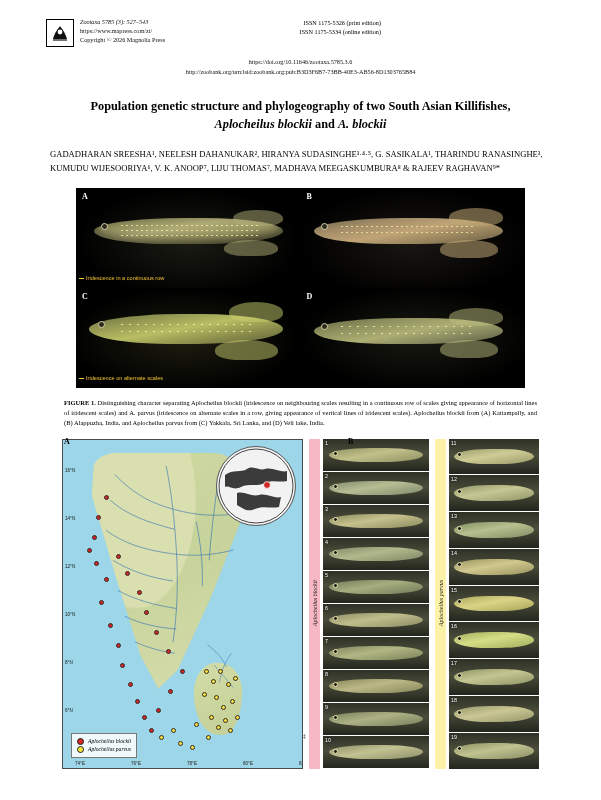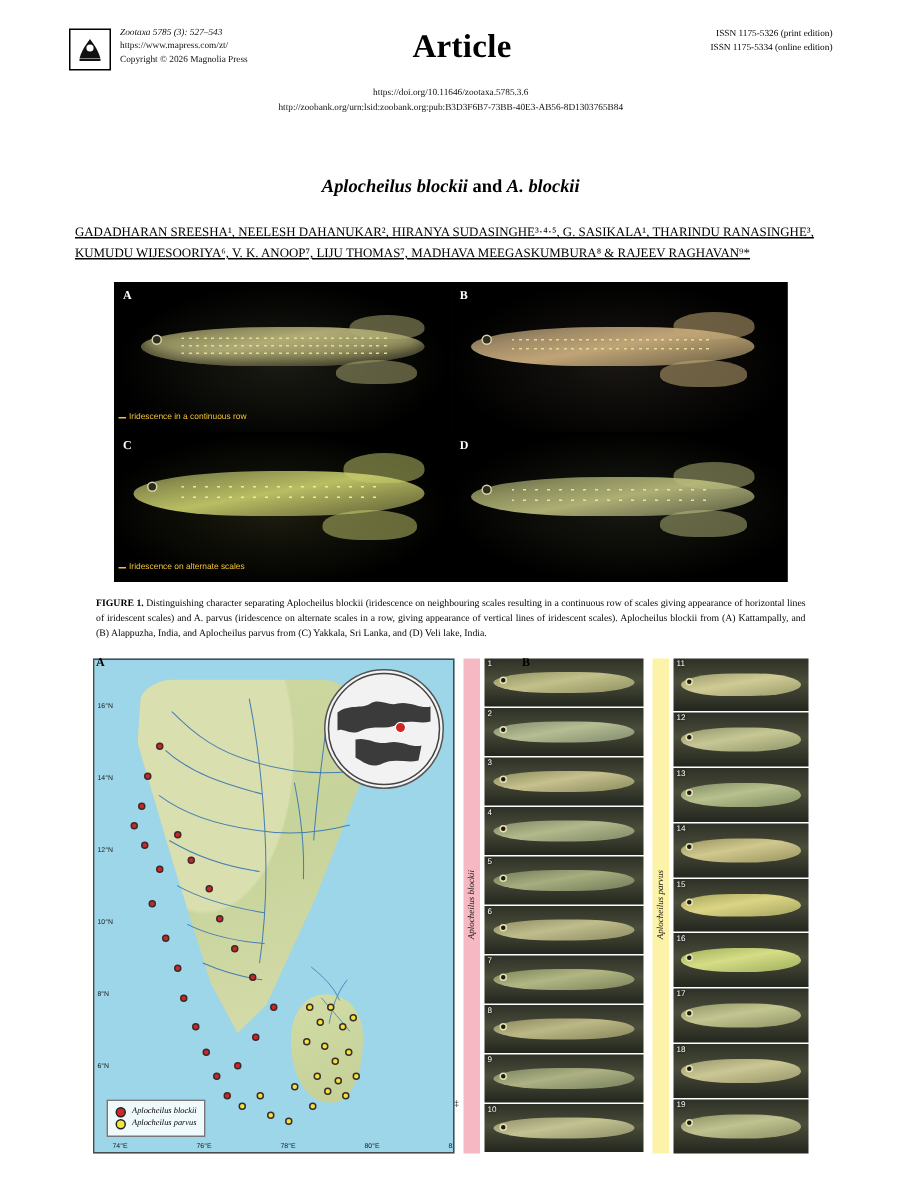--- a/index.html
+++ b/index.html
@@ -93,21 +93,20 @@
     margin-top: 22px;
     padding: 0 8px;
   }
   .title i { font-style: italic; }
   .authors {
     margin-top: 14px;
     font-size: 8.6px;
     line-height: 1.62;
     text-align: left;
     padding: 0 4px;
-    text-decoration: underline;
   }
 
   
   .fig1 {
     margin: 12px 30px 0 30px;
     position: relative;
     background: #000;
     height: 200px;
     display: grid;
     grid-template-columns: 1fr 1fr;
@@ -352,36 +351,33 @@
           <circle cx="10" cy="9" r="2.4" fill="#fff"></circle>
           <path d="M3 17 H17" stroke="#111" stroke-width="1.2"></path>
         </svg>
       </div>
       <div class="mast-left-text">
         <div class="jline">Zootaxa 5785 (3): 527–543</div>
         <div>https://www.mapress.com/zt/</div>
         <div>Copyright © 2026 Magnolia Press</div>
       </div>
     </div>
-    <div class="mast-center">
-      <div class="article-word">Article</div>
-    </div>
     <div class="mast-right">
       <div>ISSN 1175-5326 (print edition)</div>
       <div>ISSN 1175-5334 (online edition)</div>
     </div>
   </div>
 
   <div class="doi-lines">
     <div>https://doi.org/10.11646/zootaxa.5785.3.6</div>
     <div>http://zoobank.org/urn:lsid:zoobank.org:pub:B3D3F6B7-73BB-40E3-AB56-8D1303765B84</div>
   </div>
 
   <div class="title">
-    <br>
+    <span>Population genetic structure and phylogeography of two South Asian Killifishes,</span><br>
     <i>Aplocheilus blockii</i><span> and </span><i>A. blockii</i>
   </div>
 
   <div class="authors">GADADHARAN SREESHA¹, NEELESH DAHANUKAR², HIRANYA SUDASINGHE³·⁴·⁵, G. SASIKALA¹, THARINDU RANASINGHE³, KUMUDU WIJESOORIYA⁶, V. K. ANOOP⁷, LIJU THOMAS⁷, MADHAVA MEEGASKUMBURA⁸ &amp; RAJEEV RAGHAVAN⁹*</div>
 
   <div class="fig1">
 
     <div class="cell" style="background:#050505;">
       <div style="position:absolute;inset:0;background:radial-gradient(ellipse at 50% 55%, #1b1b14 0%, #000 70%);"></div>
       <div class="fish fishA"></div>

